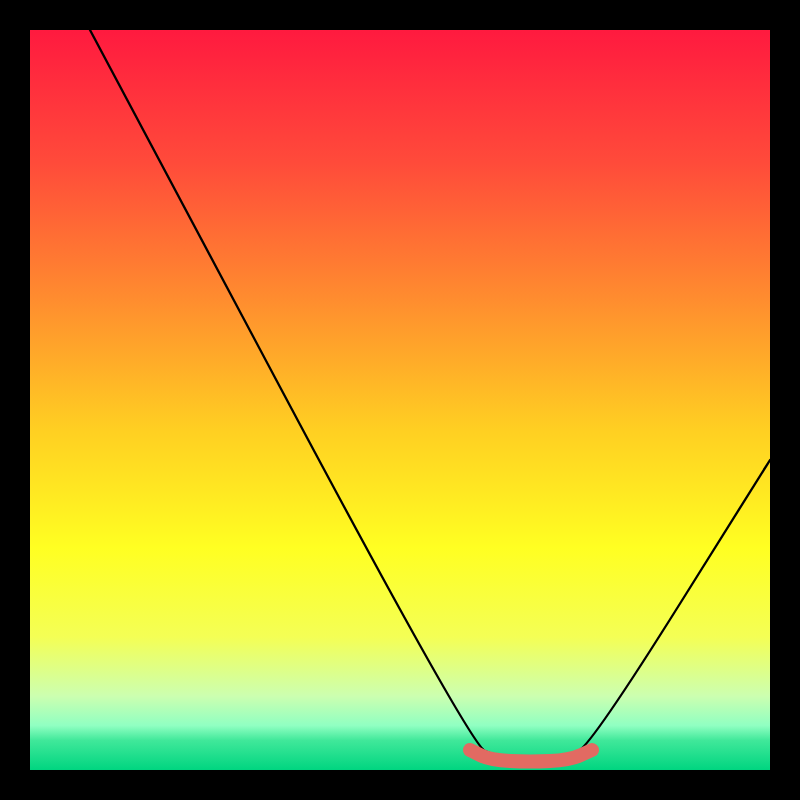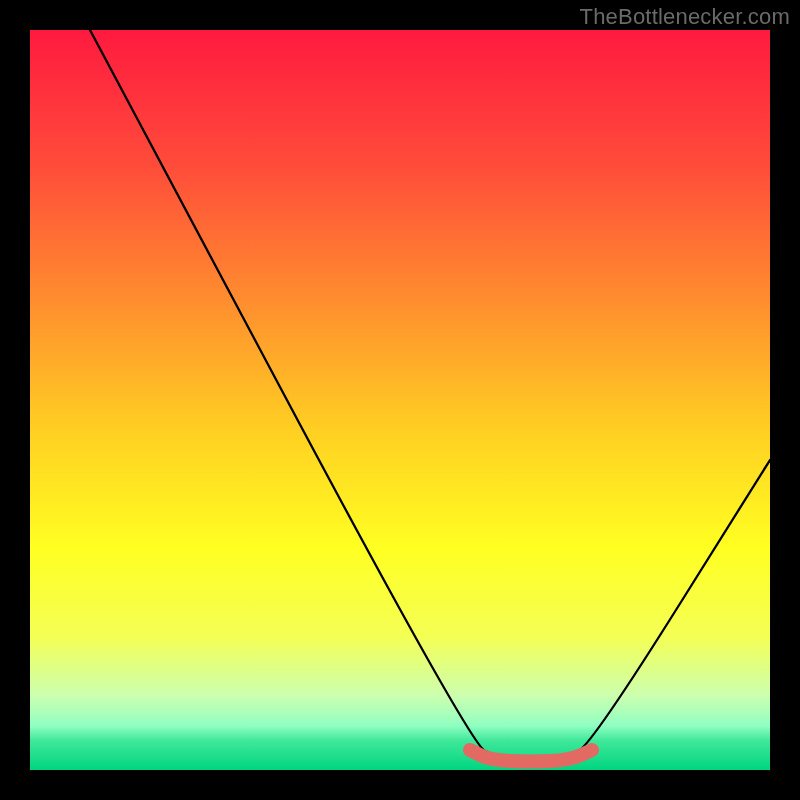--- a/index.html
+++ b/index.html
@@ -37,21 +37,20 @@
     overflow: hidden;
   }
   .plot-area svg {
     display: block;
   }
 </style>
 </head>
 <body>
 
 <div class="frame">
-  <div class="watermark">TheBottlenecker.com</div>
 
   <div class="plot-area">
     <svg id="chart-svg" width="740" height="740" viewBox="0 0 740 740">
       <defs>
         <linearGradient id="bg-grad" x1="0" y1="0" x2="0" y2="1">
             <stop offset="0%" stop-color="#ff1a3f"></stop>
             <stop offset="18%" stop-color="#ff4b3a"></stop>
             <stop offset="36%" stop-color="#ff8b2f"></stop>
             <stop offset="54%" stop-color="#ffcf22"></stop>
             <stop offset="70%" stop-color="#ffff22"></stop>

